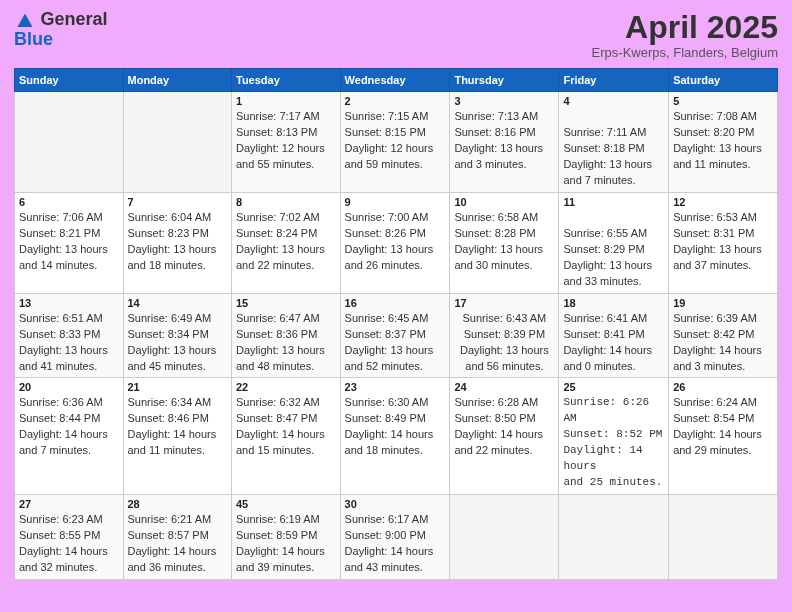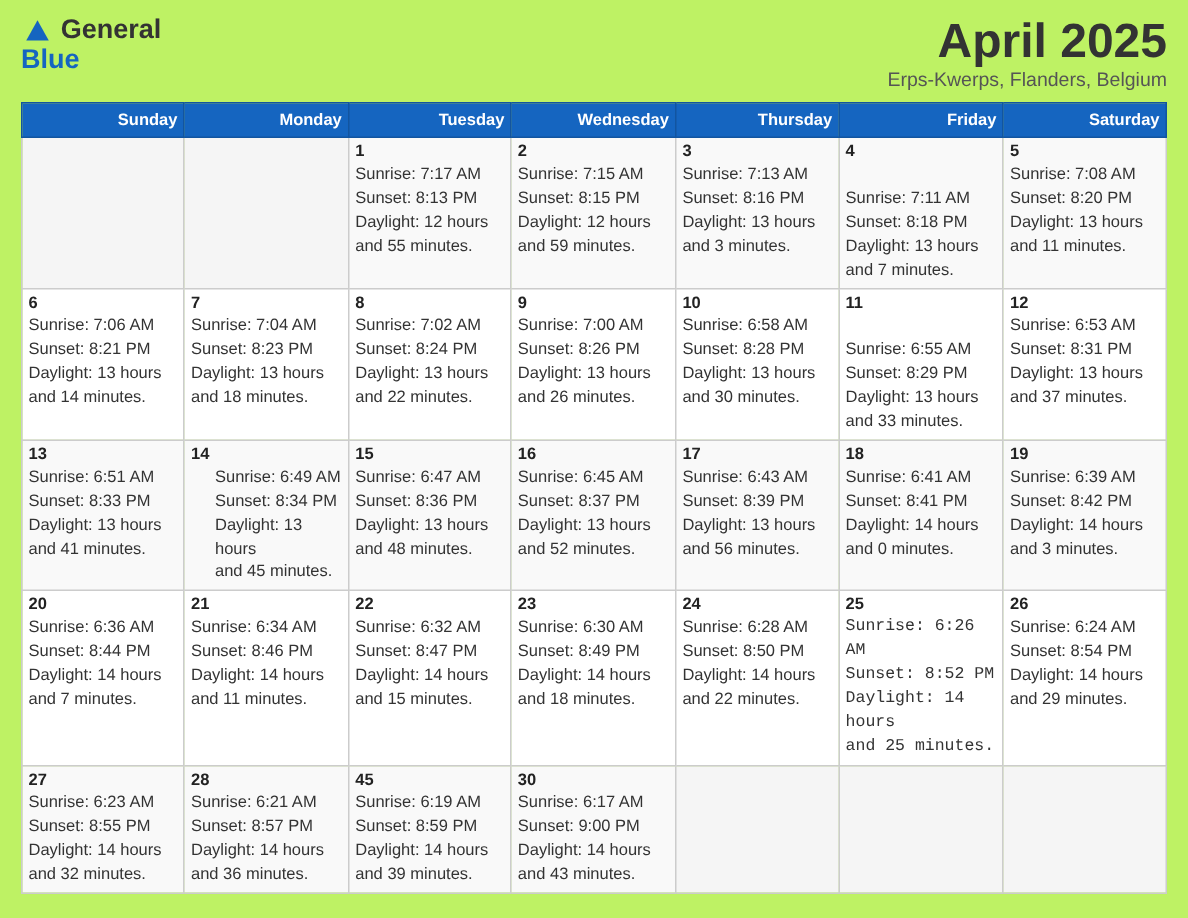--- a/index.html
+++ b/index.html
@@ -6,21 +6,21 @@
     body {
       font-family: Arial, sans-serif;
       background: #fff;
       width: 792px;
       height: 612px;
       overflow: hidden;
     }
     .page {
       width: 792px;
       height: 612px;
-      background: #bef264;
+      background: #f0abfc;
       padding: 10px 14px 10px 14px;
     }
     .header {
       display: flex;
       justify-content: space-between;
       align-items: flex-start;
       margin-bottom: 8px;
     }
     .logo {
       display: flex;
@@ -53,21 +53,21 @@
     }
     .calendar {
       width: 100%;
       border-collapse: collapse;
       font-size: 9.5px;
     }
     .calendar thead th {
       background: #1565c0;
       color: #fff;
       padding: 5px 4px;
-      text-align: right;
+      text-align: left;
       font-size: 11px;
       font-weight: bold;
       border: 1px solid #1255a0;
     }
     .calendar tbody td {
       border: 1px solid #ccc;
       vertical-align: top;
       padding: 3px 4px;
       width: 113px;
       height: 82px;
@@ -170,21 +170,21 @@
         <tr>
           <td>
             <span class="day-num">6</span>
             <div class="day-info" style="white-space: pre-line;">Sunrise: 7:06 AM
 Sunset: 8:21 PM
 Daylight: 13 hours
 and 14 minutes.</div>
           </td>
           <td>
             <span class="day-num">7</span>
-            <div class="day-info" style="white-space: pre-line;">Sunrise: 7:04 AM
+            <div class="day-info" style="white-space: pre-line;">Sunrise: 6:04 AM
 Sunset: 8:23 PM
 Daylight: 13 hours
 and 18 minutes.</div>
           </td>
           <td>
             <span class="day-num">8</span>
             <div class="day-info" style="white-space: pre-line;">Sunrise: 7:02 AM
 Sunset: 8:24 PM
 Daylight: 13 hours
 and 22 minutes.</div>
@@ -221,42 +221,42 @@
         <tr>
           <td>
             <span class="day-num">13</span>
             <div class="day-info" style="white-space: pre-line;">Sunrise: 6:51 AM
 Sunset: 8:33 PM
 Daylight: 13 hours
 and 41 minutes.</div>
           </td>
           <td>
             <span class="day-num">14</span>
-            <div class="day-info" style="white-space: pre-line; margin-left: 16px;">Sunrise: 6:49 AM
+            <div class="day-info" style="white-space: pre-line;">Sunrise: 6:49 AM
 Sunset: 8:34 PM
 Daylight: 13 hours
 and 45 minutes.</div>
           </td>
           <td>
             <span class="day-num">15</span>
             <div class="day-info" style="white-space: pre-line;">Sunrise: 6:47 AM
 Sunset: 8:36 PM
 Daylight: 13 hours
 and 48 minutes.</div>
           </td>
           <td>
             <span class="day-num">16</span>
             <div class="day-info" style="white-space: pre-line;">Sunrise: 6:45 AM
 Sunset: 8:37 PM
 Daylight: 13 hours
 and 52 minutes.</div>
           </td>
           <td>
             <span class="day-num">17</span>
-            <div class="day-info" style="white-space: pre-line;">Sunrise: 6:43 AM
+            <div class="day-info" style="white-space: pre-line; text-align: center;">Sunrise: 6:43 AM
 Sunset: 8:39 PM
 Daylight: 13 hours
 and 56 minutes.</div>
           </td>
           <td>
             <span class="day-num">18</span>
             <div class="day-info" style="white-space: pre-line;">Sunrise: 6:41 AM
 Sunset: 8:41 PM
 Daylight: 14 hours
 and 0 minutes.</div>

